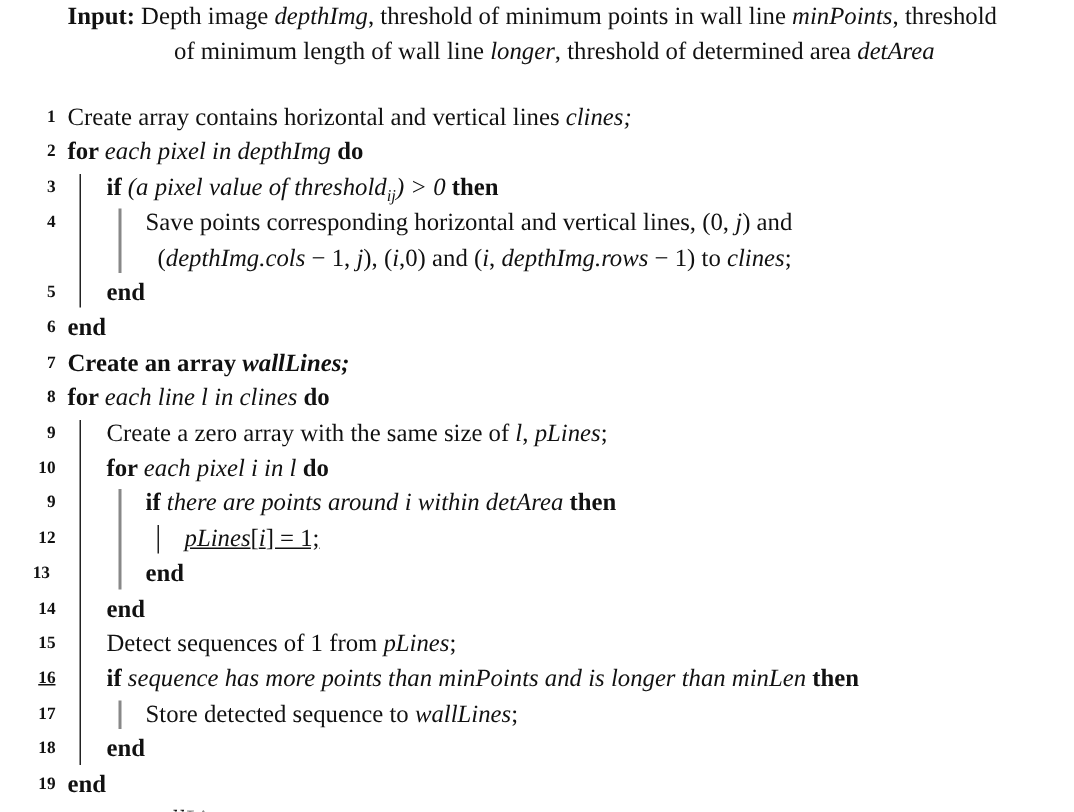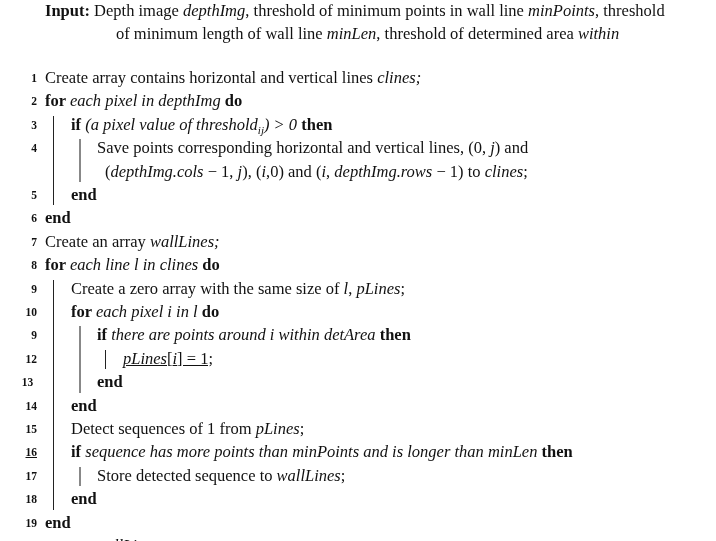--- a/index.html
+++ b/index.html
@@ -19,38 +19,38 @@
 </style>
 </head>
 <body>
 
 <div class="algo">
   <div class="hdr" style="top:0px;">
     <b>Input:</b>
     <span id="input-text"><span>Depth image </span><span class="it">depthImg</span><span>, threshold of minimum points in wall line </span><span class="it">minPoints</span><span>, threshold</span></span>
   </div>
   <div class="hdr-cont" style="top:23px;">
-    <span id="input-cont"><span>of minimum length of wall line </span><span class="it">minLen</span><span>, threshold of determined area </span><span class="it">within</span></span>
+    <span id="input-cont"><span>of minimum length of wall line </span><span class="it">longer</span><span>, threshold of determined area </span><span class="it">detArea</span></span>
   </div>
   <div id="lines">
       <div class="ln" style="top: 67px;">1</div>
       <div class="line" style="top: 67px; left: 27px;"><span>Create array contains horizontal and vertical lines </span><span class="it">clines;</span></div>
       <div class="ln" style="top: 90.4px;">2</div>
       <div class="line" style="top: 90.4px; left: 27px;"><span class="kw">for </span><span class="it">each pixel in depthImg </span><span class="kw">do</span></div>
       <div class="ln" style="top: 113.8px;">3</div>
       <div class="line" style="top: 113.8px; left: 53px;"><span class="kw">if </span><span class="it">(a pixel value of threshold</span><sub style="font-style: italic; font-size: 11px;">ij</sub><span class="it">) &gt; 0 </span><span class="kw">then</span></div>
       <div class="ln" style="top: 137.2px;">4</div>
       <div class="line" style="top: 137.2px; left: 79px;"><span>Save points corresponding horizontal and vertical lines, (0, </span><span class="it">j</span><span>) and</span></div>
       <div class="line" style="top: 160.6px; left: 87px;"><span>(</span><span class="it">depthImg.cols</span><span> − 1, </span><span class="it">j</span><span>), (</span><span class="it">i</span><span>,0) and (</span><span class="it">i</span><span>, </span><span class="it">depthImg.rows</span><span> − 1) to </span><span class="it">clines</span><span>;</span></div>
       <div class="ln" style="top: 184px;">5</div>
       <div class="line" style="top: 184px; left: 53px;"><span class="kw">end</span></div>
       <div class="ln" style="top: 207.4px;">6</div>
       <div class="line" style="top: 207.4px; left: 27px;"><span class="kw">end</span></div>
       <div class="ln" style="top: 230.8px;">7</div>
-      <div class="line" style="top: 230.8px; left: 27px;"><span>Create an array </span><span class="it">wallLines;</span></div>
+      <div class="line" style="top: 230.8px; left: 27px; font-weight: bold;"><span>Create an array </span><span class="it">wallLines;</span></div>
       <div class="ln" style="top: 254.2px;">8</div>
       <div class="line" style="top: 254.2px; left: 27px;"><span class="kw">for </span><span class="it">each line l in clines </span><span class="kw">do</span></div>
       <div class="ln" style="top: 277.6px;">9</div>
       <div class="line" style="top: 277.6px; left: 53px;"><span>Create a zero array with the same size of </span><span class="it">l</span><span>, </span><span class="it">pLines</span><span>;</span></div>
       <div class="ln" style="top: 301px;">10</div>
       <div class="line" style="top: 301px; left: 53px;"><span class="kw">for </span><span class="it">each pixel i in l </span><span class="kw">do</span></div>
       <div class="ln" style="top: 324.4px;">9</div>
       <div class="line" style="top: 324.4px; left: 79px;"><span class="kw">if </span><span class="it">there are points around i within detArea </span><span class="kw">then</span></div>
       <div class="ln" style="top: 347.8px;">12</div>
       <div class="line" style="top: 347.8px; left: 105px; text-decoration: underline;"><span class="it">pLines</span><span>[</span><span class="it">i</span><span>] = 1;</span></div>

